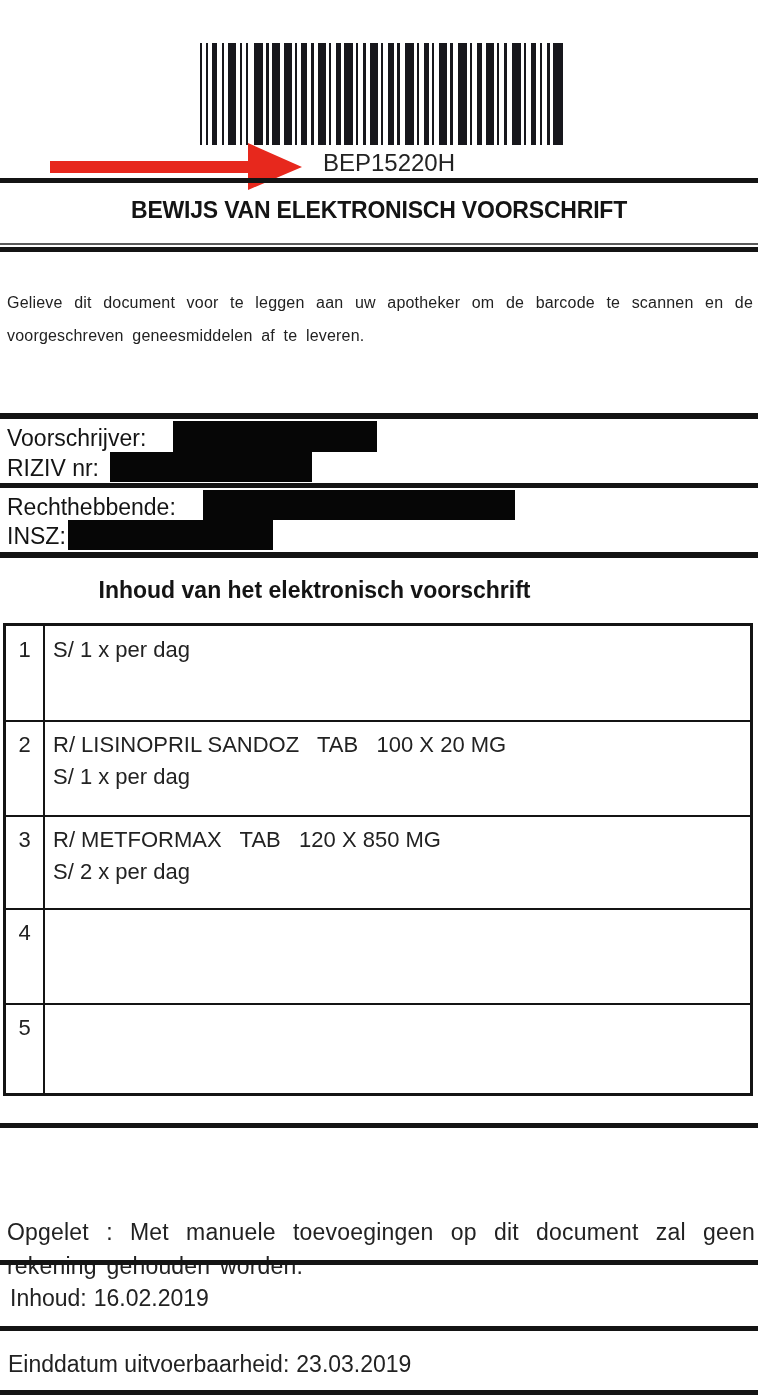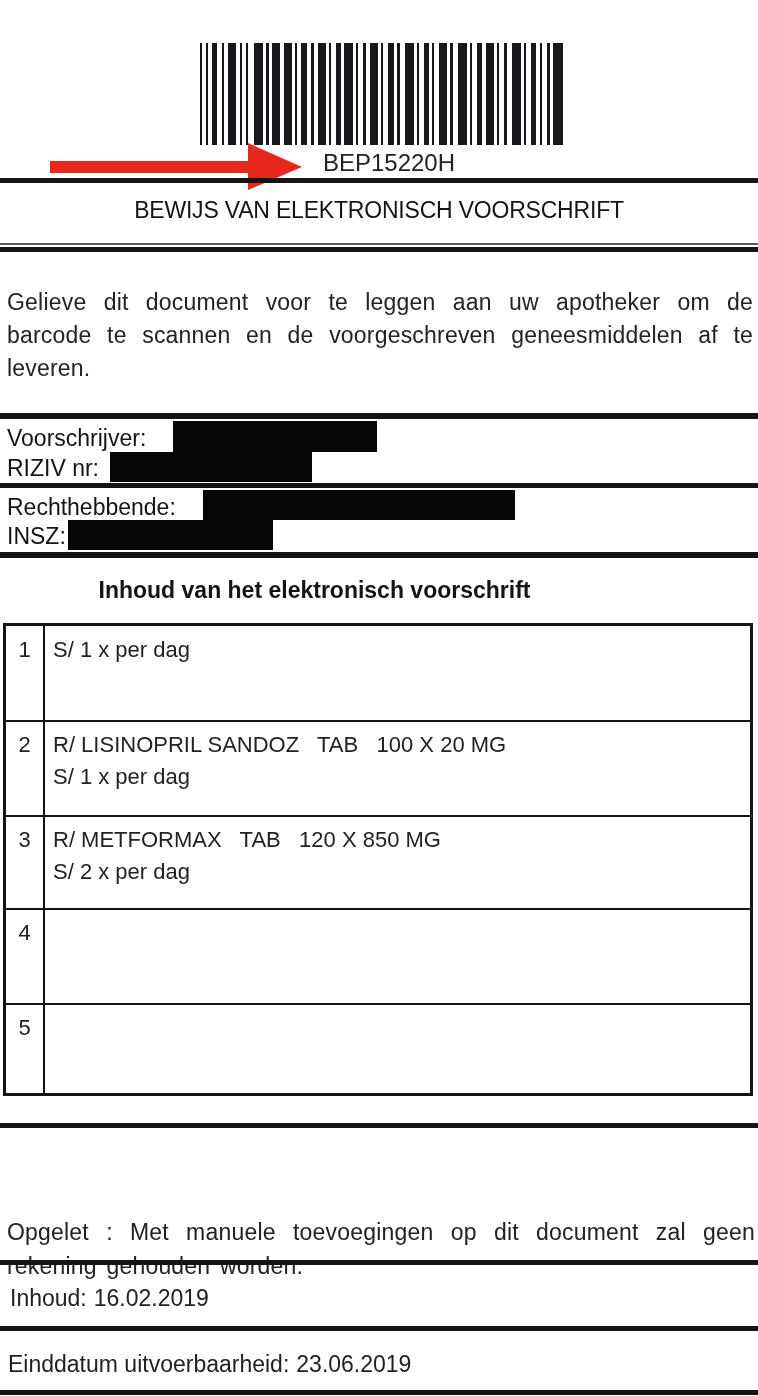--- a/index.html
+++ b/index.html
@@ -27,26 +27,26 @@
 
   .barcode { position:absolute; left:200px; top:43px; width:363px; height:102px; }
   .barcode-code {
     position:absolute; left:303px; top:150px; width:152px; height:26px;
     font-size:24px; line-height:26px; text-align:right; color:#222;
   }
   .arrow { position:absolute; left:48px; top:140px; width:258px; height:56px; }
 
   .doc-title {
     position:absolute; left:0; top:197px; width:758px;
-    font-size:23px; font-weight:normal; text-align:center; letter-spacing:-0.2px;
+    font-size:23px; font-weight:bold; text-align:center; letter-spacing:-0.2px;
     color:#141414;
   }
   .intro {
     position:absolute; left:7px; top:286px; width:746px; margin:0;
-    font-size:23px; line-height:33px; text-align:justify;
+    font-size:16px; line-height:33px; text-align:justify;
     word-spacing:4px; letter-spacing:0.2px; color:#222;
   }
 
   .field-label { position:absolute; left:7px; height:30px; line-height:30px; font-size:23px; color:#141414; }
   .bold { font-weight:normal; }
   .lbl-voorschrijver { top:423px; }
   .lbl-riziv        { top:453px; }
   .lbl-rechthebbende{ top:492px; }
   .lbl-insz         { top:521px; }
 
@@ -220,18 +220,18 @@
 
   <div class="hr hr-7"></div>
 
   <div class="datum">
     <span>Inhoud:</span><span class="val">16.02.2019</span>
   </div>
 
   <div class="hr hr-8"></div>
 
   <div class="einddatum">
-    <span>Einddatum uitvoerbaarheid:</span><span class="val">23.06.2019</span>
+    <span>Einddatum uitvoerbaarheid:</span><span class="val">23.03.2019</span>
   </div>
 
   <div class="hr hr-9"></div>
 
 </div>
 
 </body></html>

